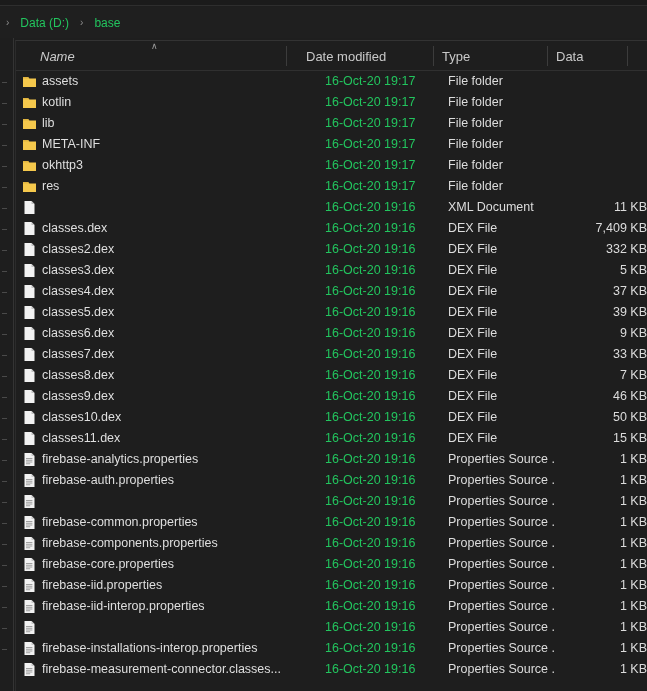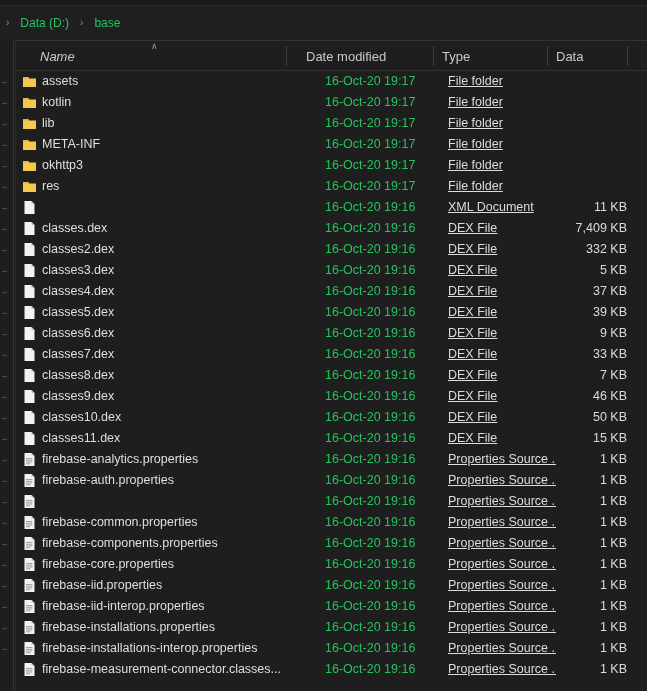--- a/index.html
+++ b/index.html
@@ -81,22 +81,22 @@
     position:relative; height:21px; width:632px;
     white-space:nowrap;
   }
   .cell {
     position:absolute; top:0; height:21px; line-height:21px;
     font-size:12.5px; overflow:hidden;
     white-space:nowrap;
   }
   .c-name  { left:26px; width:245px; color:#dfdfdf; }
   .c-date  { left:285px; width:135px; color:#22c55e;margin-left:24px; }
-  .c-type  { left:432px; width:108px; color:#dcdcdc;text-decoration:underline; }
-  .c-size  { left:540px; width:71px; color:#dcdcdc; text-align:right; }
+  .c-type  { left:432px; width:108px; color:#dcdcdc; }
+  .c-size  { left:560px; width:71px; color:#dcdcdc; text-align:right; }
 
   
   .ico {
     position:absolute; left:6px; top:3px; width:15px; height:15px;
   }
   .ico svg { display:block; }
 </style>
 </head>
 <body>
 
@@ -519,21 +519,20 @@
             <path d="M2.5 1 h7 L12.5 4 v10 H2.5 Z" fill="#f2f2f2"></path>
             <path d="M9.5 1 L12.5 4 H9.5 Z" fill="#c8c8c8"></path>
             <g fill="#8a8a8a">
               <rect x="4" y="6" width="6.4" height="0.8"></rect>
               <rect x="4" y="7.8" width="6.4" height="0.8"></rect>
               <rect x="4" y="9.6" width="6.4" height="0.8"></rect>
               <rect x="4" y="11.4" width="4.2" height="0.8"></rect>
             </g>
           </svg>
         </span>
-        <span class="cell c-name">firebase-installations.properties</span>
         <span class="cell c-date">16-Oct-20 19:16</span>
         <span class="cell c-type">Properties Source ...</span>
         <span class="cell c-size">1 KB</span>
       </div>
       <div class="row">
         <span class="ico">
           <svg width="15" height="15" viewBox="0 0 15 15">
             <path d="M2.5 1 h7 L12.5 4 v10 H2.5 Z" fill="#f2f2f2"></path>
             <path d="M9.5 1 L12.5 4 H9.5 Z" fill="#c8c8c8"></path>
             <g fill="#8a8a8a">

